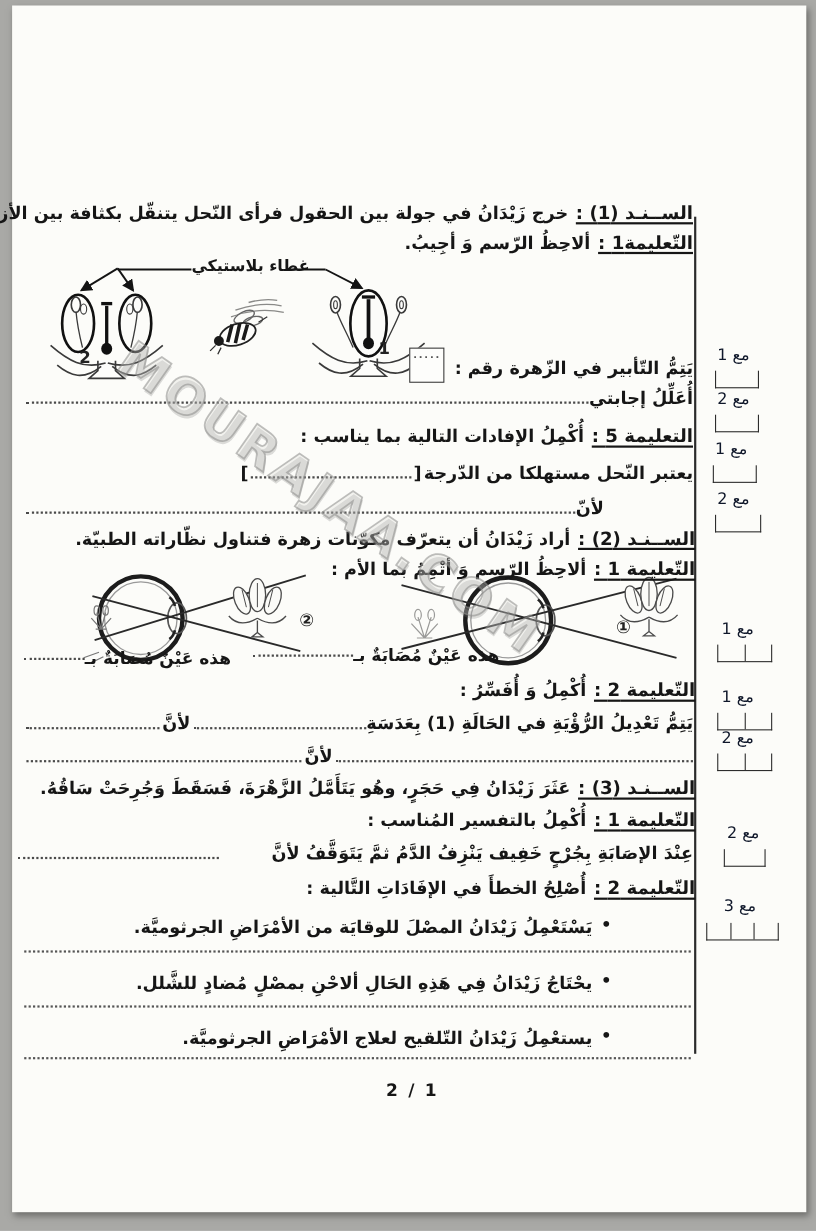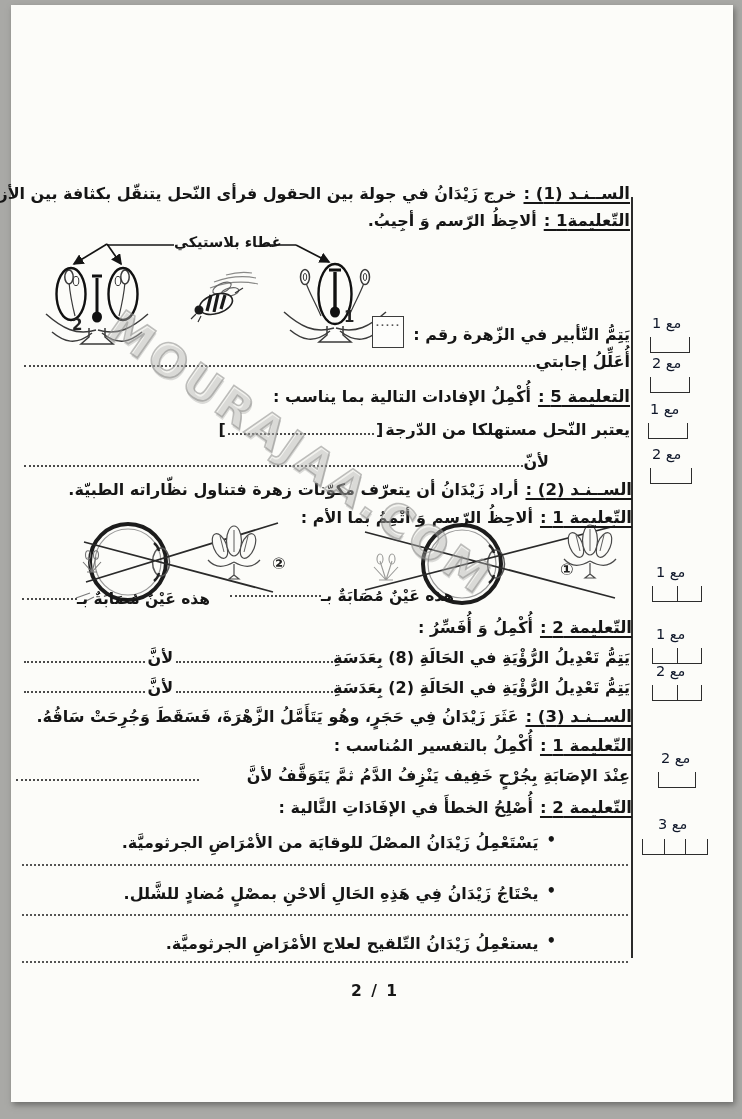--- a/index.html
+++ b/index.html
@@ -216,27 +216,26 @@
 </div>
 <div class="cap" style="top:590px;left:22px;width:188px;">
   <span>هذه عَيْنٌ مُصَابَةٌ بـ</span>
   <span class="dotfill"></span>
 </div>
 
 <div class="line" style="top:618px;right:110px;">
   <span class="hd">التّعليمة 2 :</span><span>أُكْمِلُ وَ أُفَسِّرُ :</span>
 </div>
 <div class="flexline" style="top:648px;left:24px;right:112px;">
-  <span>يَتِمُّ تَعْدِيلُ الرُّؤْيَةِ في الحَالَةِ (8) بِعَدَسَةِ</span>
+  <span>يَتِمُّ تَعْدِيلُ الرُّؤْيَةِ في الحَالَةِ (1) بِعَدَسَةِ</span>
   <span class="dotfill13"></span>
   <span class="because">لأنَّ</span>
   <span class="dotfill"></span>
 </div>
 <div class="flexline" style="top:678px;left:24px;right:112px;">
-  <span>يَتِمُّ تَعْدِيلُ الرُّؤْيَةِ في الحَالَةِ (2) بِعَدَسَةِ</span>
   <span class="dotfill13"></span>
   <span class="because">لأنَّ</span>
   <span class="dotfill"></span>
 </div>
 
 <div class="line" style="top:707px;right:110px;">
   <span class="hd">الســنـد (3) :</span><span>عَثَرَ زَيْدَانُ فِي حَجَرٍ، وهُو يَتَأَمَّلُ الزَّهْرَةَ، فَسَقَطَ وَجُرِحَتْ سَاقُهُ.</span>
 </div>
 <div class="line" style="top:736px;right:110px;">
   <span class="hd">التّعليمة 1 :</span><span>أُكْمِلُ بالتفسير المُناسب :</span>

